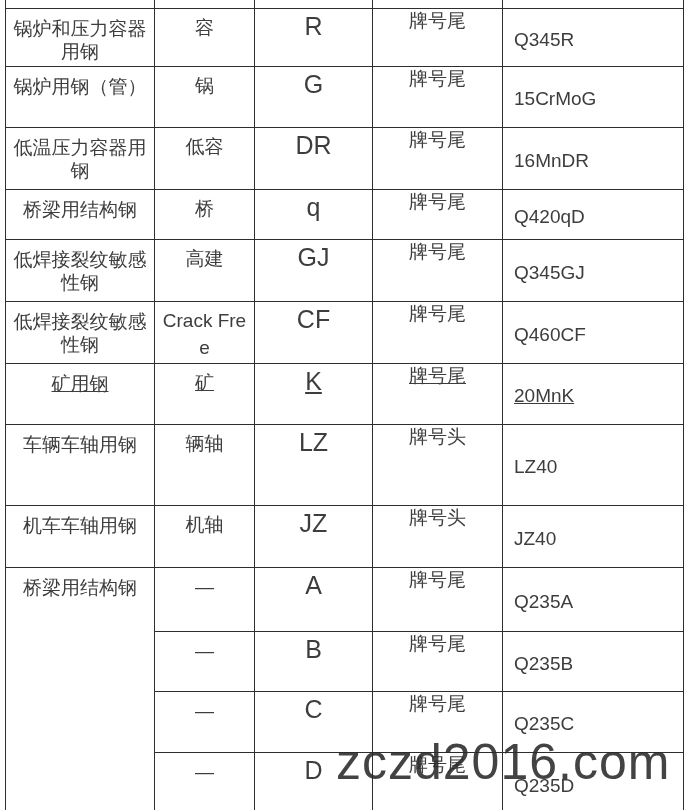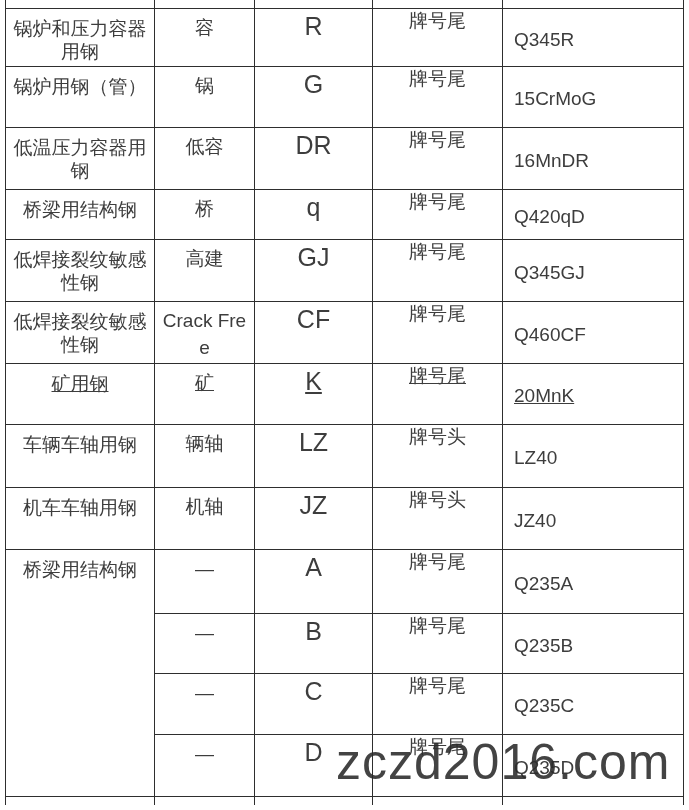--- a/index.html
+++ b/index.html
@@ -40,21 +40,21 @@
   tr.sliver-bottom td { border-bottom: none; }
 
   
   tr.r1  { height: 58px; }
   tr.r2  { height: 61px; }
   tr.r3  { height: 62px; }
   tr.r4  { height: 50px; }
   tr.r5  { height: 62px; }
   tr.r6  { height: 62px; }
   tr.r7  { height: 61px; text-decoration: underline; }
-  tr.r8  { height: 63px; }
+  tr.r8  { height: 81px; }
   tr.r9  { height: 62px; }
   tr.r10 { height: 64px; }
   tr.r11 { height: 60px; }
   tr.r12 { height: 61px; }
   tr.r13 { height: 62px; }
 
   .watermark {
     position: absolute;
     left: 336px;
     top: 737px;

